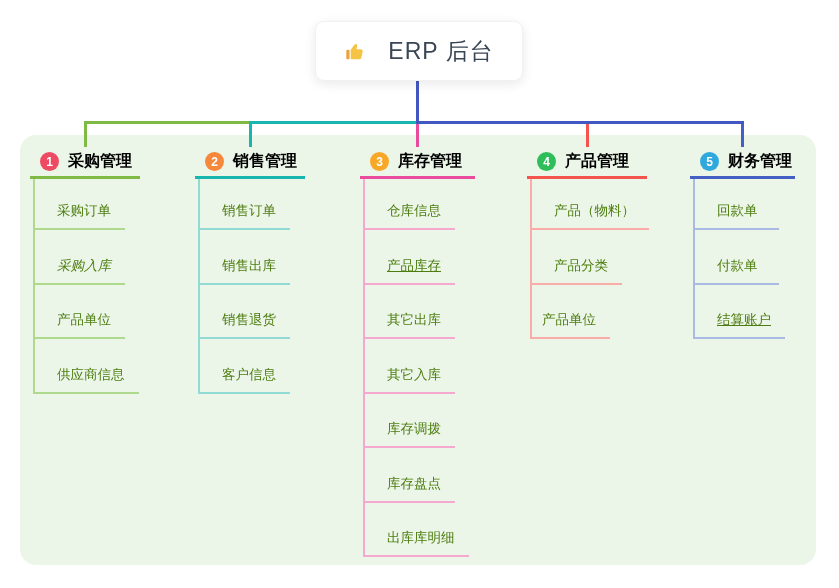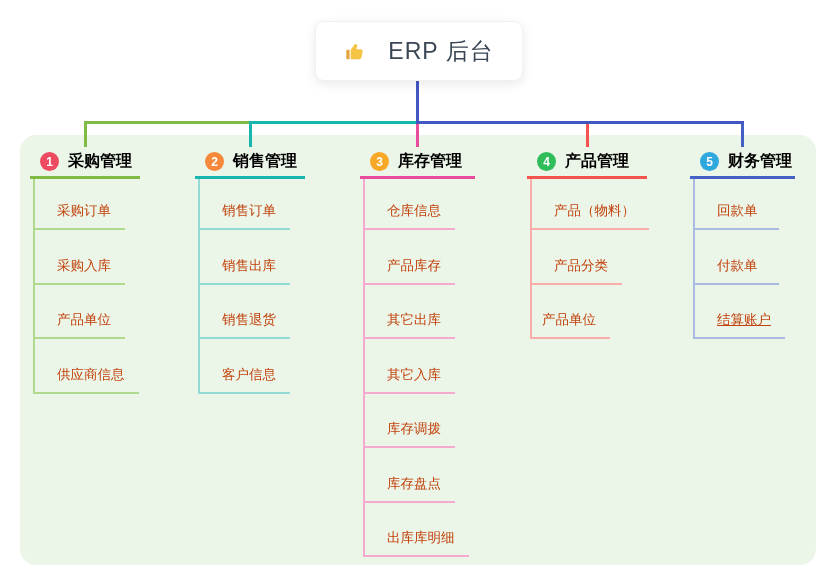--- a/index.html
+++ b/index.html
@@ -28,21 +28,21 @@
   .badge{
     width:19px;height:19px;border-radius:50%;flex:0 0 auto;
     display:flex;align-items:center;justify-content:center;
     color:#ffffff;font-size:12px;font-weight:bold;line-height:1;
   }
   .branch-title{font-size:16px;font-weight:600;color:#000000;white-space:nowrap;}
   .child-node{
     position:absolute;box-sizing:content-box;white-space:nowrap;
     padding:0 14px 8px 24px;min-width:48px;
     border-bottom-style:solid;border-bottom-width:2px;
-    font-size:13.5px;color:#c2410c;line-height:18px;z-index:3;
+    font-size:13.5px;color:#4d7c0f;line-height:18px;z-index:3;
   }
 </style>
 </head>
 <body>
 
 <div id="stage">
   <div class="panel"></div>
 
   <div class="root-node">
     <span class="root-icon">
@@ -65,39 +65,39 @@
       <div style="position: absolute; left: 248.5px; top: 121px; width: 169px; height: 3px; background: rgb(23, 182, 175);"></div>
       <div style="position: absolute; left: 416px; top: 121px; width: 328px; height: 3px; background: rgb(67, 87, 194);"></div>
     </div>
   <div id="branches">
       <div class="branch-header" style="left: 30px; width: 110px; border-bottom-color: rgb(127, 186, 69);">
         <div class="badge" style="background: rgb(238, 74, 98);">1</div>
         <span class="branch-title">采购管理</span>
       </div>
       <div style="position: absolute; left: 33px; top: 179px; width: 2px; height: 214.5px; background: rgb(175, 217, 140);"></div>
       <div class="child-node" style="left: 33px; top: 202px; border-bottom-color: rgb(175, 217, 140);">采购订单</div>
-      <div class="child-node" style="left: 33px; top: 256.5px; border-bottom-color: rgb(175, 217, 140);">采购入库</div>
+      <div class="child-node" style="left: 33px; top: 256.5px; border-bottom-color: rgb(175, 217, 140); font-style: italic;">采购入库</div>
       <div class="child-node" style="left: 33px; top: 311px; border-bottom-color: rgb(175, 217, 140);">产品单位</div>
       <div class="child-node" style="left: 33px; top: 365.5px; border-bottom-color: rgb(175, 217, 140);">供应商信息</div>
       <div class="branch-header" style="left: 195px; width: 110px; border-bottom-color: rgb(23, 182, 175);">
         <div class="badge" style="background: rgb(245, 136, 59);">2</div>
         <span class="branch-title">销售管理</span>
       </div>
       <div style="position: absolute; left: 198px; top: 179px; width: 2px; height: 214.5px; background: rgb(146, 218, 212);"></div>
       <div class="child-node" style="left: 198px; top: 202px; border-bottom-color: rgb(146, 218, 212);">销售订单</div>
       <div class="child-node" style="left: 198px; top: 256.5px; border-bottom-color: rgb(146, 218, 212);">销售出库</div>
       <div class="child-node" style="left: 198px; top: 311px; border-bottom-color: rgb(146, 218, 212);">销售退货</div>
       <div class="child-node" style="left: 198px; top: 365.5px; border-bottom-color: rgb(146, 218, 212);">客户信息</div>
       <div class="branch-header" style="left: 360px; width: 115px; border-bottom-color: rgb(233, 76, 156);">
         <div class="badge" style="background: rgb(248, 168, 38);">3</div>
         <span class="branch-title">库存管理</span>
       </div>
       <div style="position: absolute; left: 363px; top: 179px; width: 2px; height: 378px; background: rgb(245, 169, 207);"></div>
       <div class="child-node" style="left: 363px; top: 202px; border-bottom-color: rgb(245, 169, 207);">仓库信息</div>
-      <div class="child-node" style="left: 363px; top: 256.5px; border-bottom-color: rgb(245, 169, 207);">产品库存</div>
+      <div class="child-node" style="left: 363px; top: 256.5px; border-bottom-color: rgb(245, 169, 207); text-decoration: underline;">产品库存</div>
       <div class="child-node" style="left: 363px; top: 311px; border-bottom-color: rgb(245, 169, 207);">其它出库</div>
       <div class="child-node" style="left: 363px; top: 365.5px; border-bottom-color: rgb(245, 169, 207);">其它入库</div>
       <div class="child-node" style="left: 363px; top: 420px; border-bottom-color: rgb(245, 169, 207);">库存调拨</div>
       <div class="child-node" style="left: 363px; top: 474.5px; border-bottom-color: rgb(245, 169, 207);">库存盘点</div>
       <div class="child-node" style="left: 363px; top: 529px; border-bottom-color: rgb(245, 169, 207);">出库库明细</div>
       <div class="branch-header" style="left: 527px; width: 120px; border-bottom-color: rgb(244, 84, 77);">
         <div class="badge" style="background: rgb(46, 189, 89);">4</div>
         <span class="branch-title">产品管理</span>
       </div>
       <div style="position: absolute; left: 530px; top: 179px; width: 2px; height: 160px; background: rgb(249, 172, 168);"></div>

